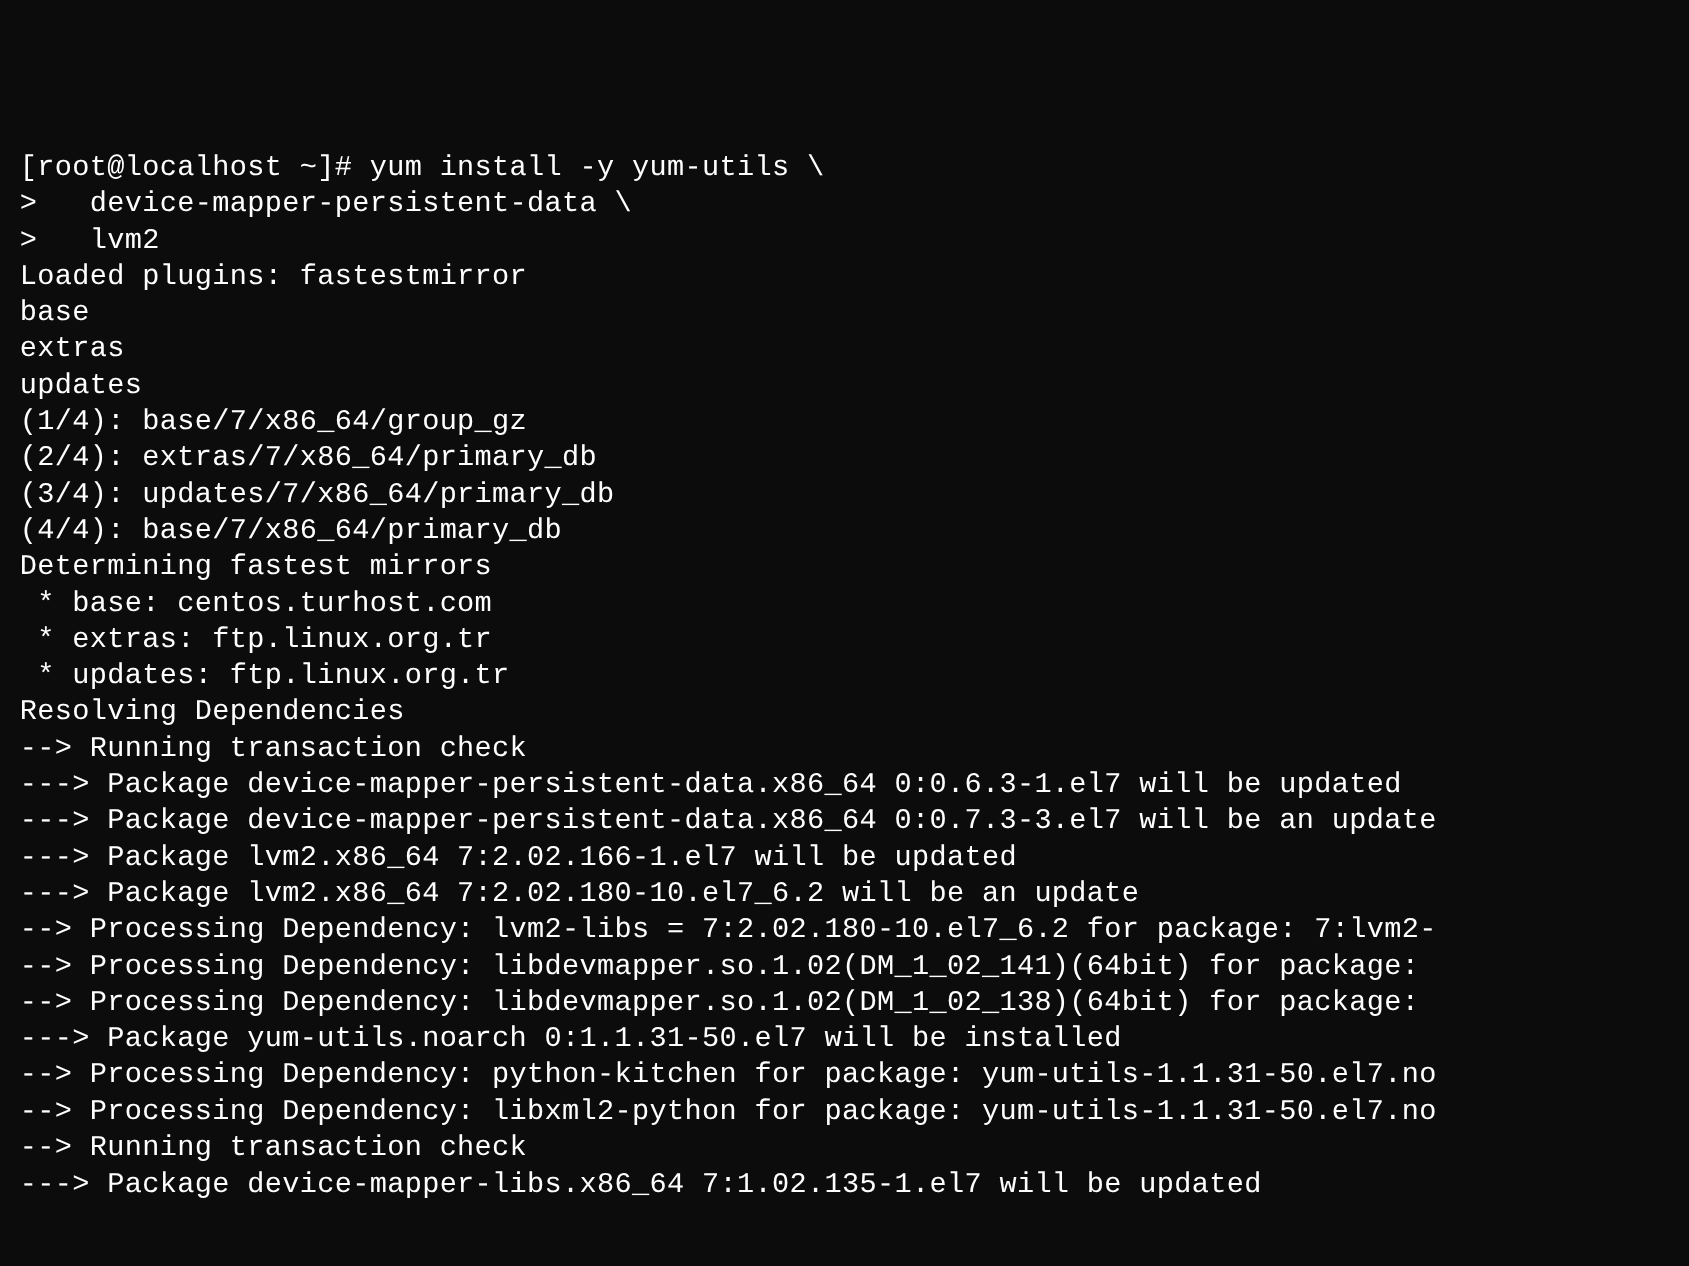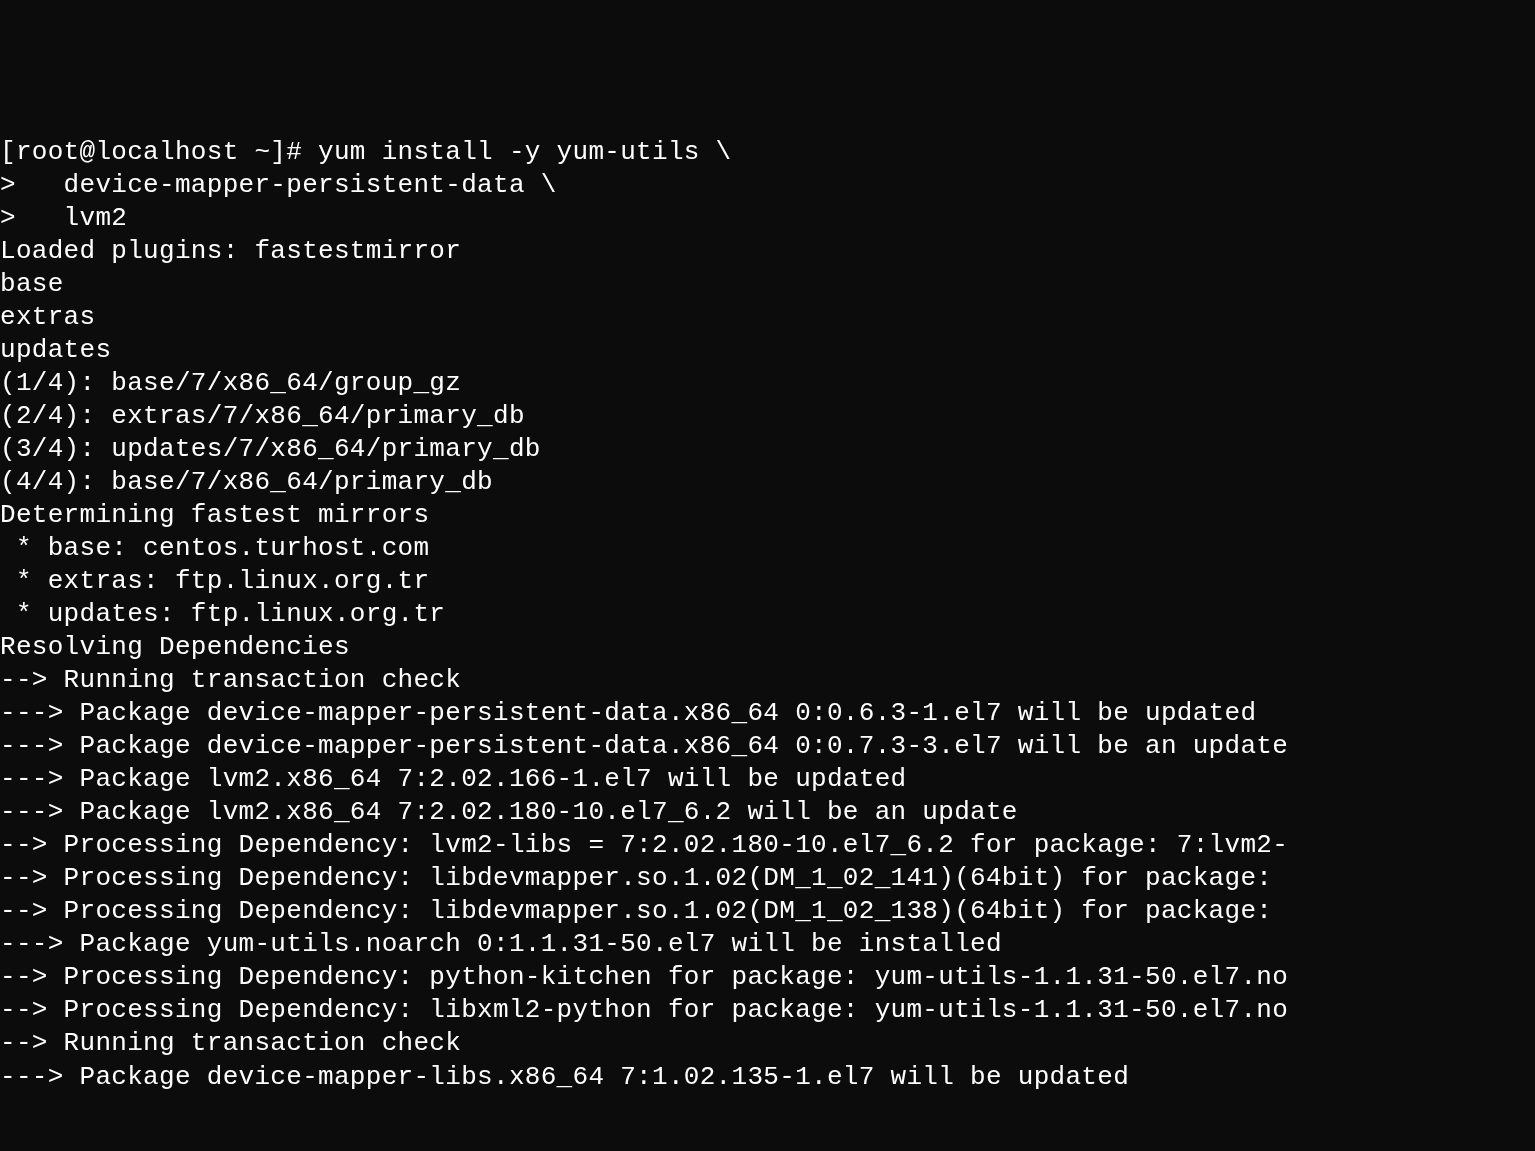--- a/index.html
+++ b/index.html
@@ -15,20 +15,21 @@
       line-height: 1.27;
       padding: 4px 0 0 0;
       white-space: pre;
       overflow: hidden;
       width: 1535px;
       height: 1151px;
       letter-spacing: 0.3px;
     }
     .terminal-line {
       display: block;
+      margin-left: 18px;
     }
   </style>
 </head>
 <body>
 
 
 
 <div><span class="terminal-line">[root@localhost ~]# yum install -y yum-utils \</span><span class="terminal-line">&gt;   device-mapper-persistent-data \</span><span class="terminal-line">&gt;   lvm2</span><span class="terminal-line">Loaded plugins: fastestmirror</span><span class="terminal-line">base</span><span class="terminal-line">extras</span><span class="terminal-line">updates</span><span class="terminal-line">(1/4): base/7/x86_64/group_gz</span><span class="terminal-line">(2/4): extras/7/x86_64/primary_db</span><span class="terminal-line">(3/4): updates/7/x86_64/primary_db</span><span class="terminal-line">(4/4): base/7/x86_64/primary_db</span><span class="terminal-line">Determining fastest mirrors</span><span class="terminal-line"> * base: centos.turhost.com</span><span class="terminal-line"> * extras: ftp.linux.org.tr</span><span class="terminal-line"> * updates: ftp.linux.org.tr</span><span class="terminal-line">Resolving Dependencies</span><span class="terminal-line">--&gt; Running transaction check</span><span class="terminal-line">---&gt; Package device-mapper-persistent-data.x86_64 0:0.6.3-1.el7 will be updated</span><span class="terminal-line">---&gt; Package device-mapper-persistent-data.x86_64 0:0.7.3-3.el7 will be an update</span><span class="terminal-line">---&gt; Package lvm2.x86_64 7:2.02.166-1.el7 will be updated</span><span class="terminal-line">---&gt; Package lvm2.x86_64 7:2.02.180-10.el7_6.2 will be an update</span><span class="terminal-line">--&gt; Processing Dependency: lvm2-libs = 7:2.02.180-10.el7_6.2 for package: 7:lvm2-</span><span class="terminal-line">--&gt; Processing Dependency: libdevmapper.so.1.02(DM_1_02_141)(64bit) for package: </span><span class="terminal-line">--&gt; Processing Dependency: libdevmapper.so.1.02(DM_1_02_138)(64bit) for package: </span><span class="terminal-line">---&gt; Package yum-utils.noarch 0:1.1.31-50.el7 will be installed</span><span class="terminal-line">--&gt; Processing Dependency: python-kitchen for package: yum-utils-1.1.31-50.el7.no</span><span class="terminal-line">--&gt; Processing Dependency: libxml2-python for package: yum-utils-1.1.31-50.el7.no</span><span class="terminal-line">--&gt; Running transaction check</span><span class="terminal-line">---&gt; Package device-mapper-libs.x86_64 7:1.02.135-1.el7 will be updated</span></div>
 
 

